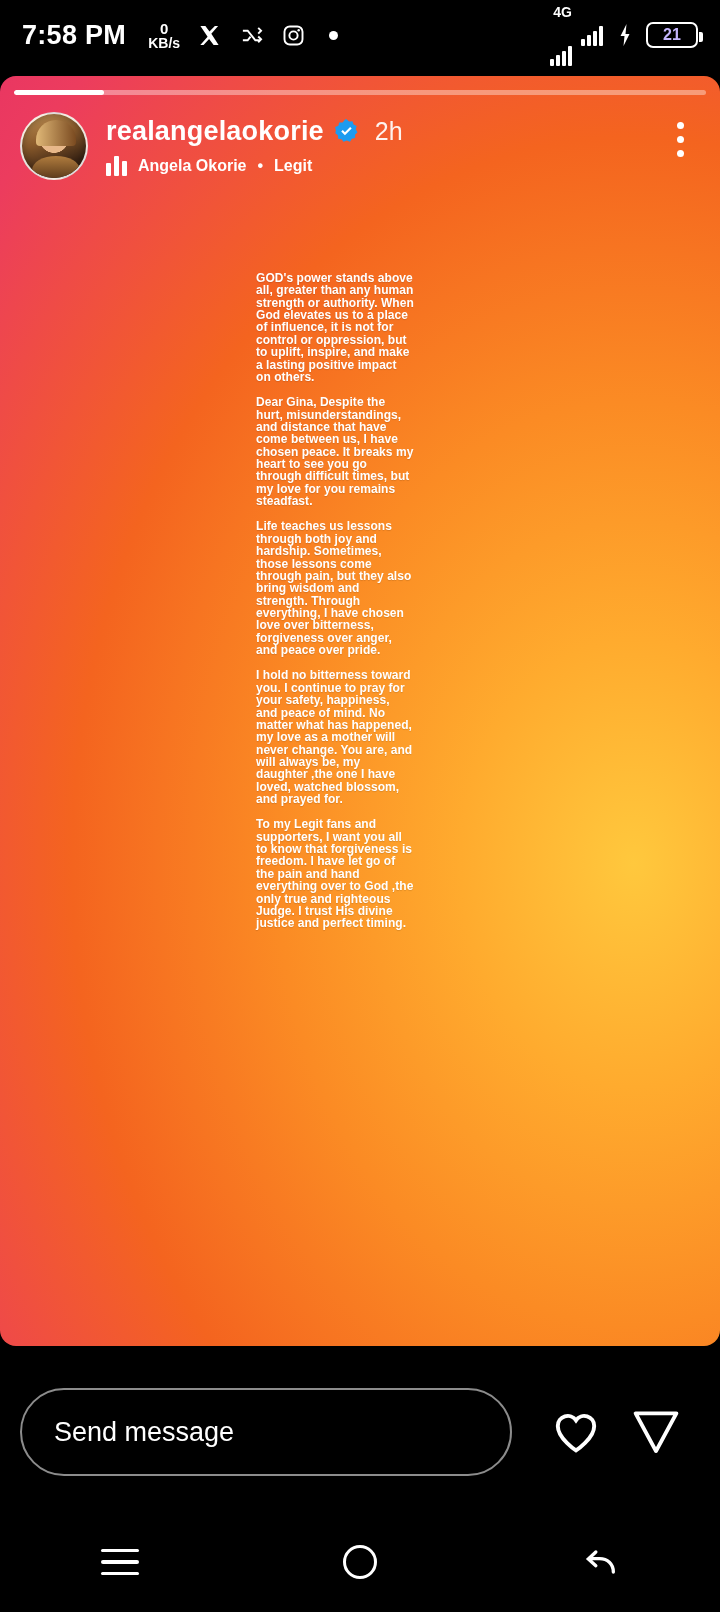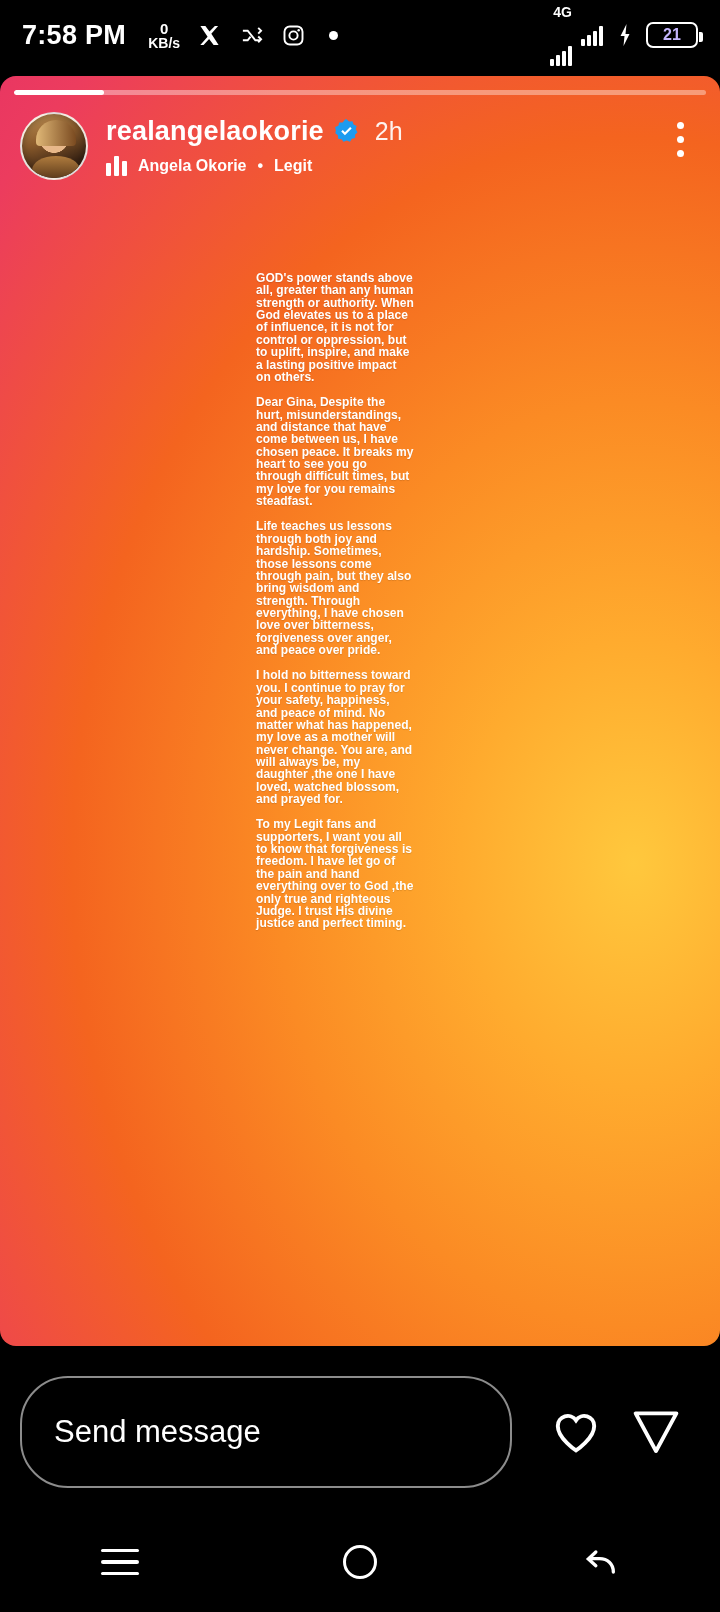--- a/index.html
+++ b/index.html
@@ -96,23 +96,23 @@
   }
   .story-text p { margin-bottom:13px; }
   .story-text p:last-child { margin-bottom:0; }
 
   
   .bottombar {
     position:absolute; left:0; right:0; top:1352px; height:160px;
     display:flex; align-items:center; padding:0 20px; background:#000;
   }
   .msgbox {
-    flex:1; height:112px; border:2px solid rgba(255,255,255,.55);
+    flex:1; height:88px; border:2px solid rgba(255,255,255,.55);
     border-radius:48px; display:flex; align-items:center; padding:0 32px;
-    color:#fff; font-size:31px; max-width:492px;
+    color:#fff; font-size:27px; max-width:492px;
   }
   .act { width:76px; height:76px; display:flex; align-items:center; justify-content:center; }
   .act.heart { margin-left:26px; }
   .act.send { margin-left:4px; }
 
   
   .navbar {
     position:absolute; left:0; right:0; bottom:0; height:100px;
     display:flex; align-items:center; justify-content:space-around; background:#000;
   }

